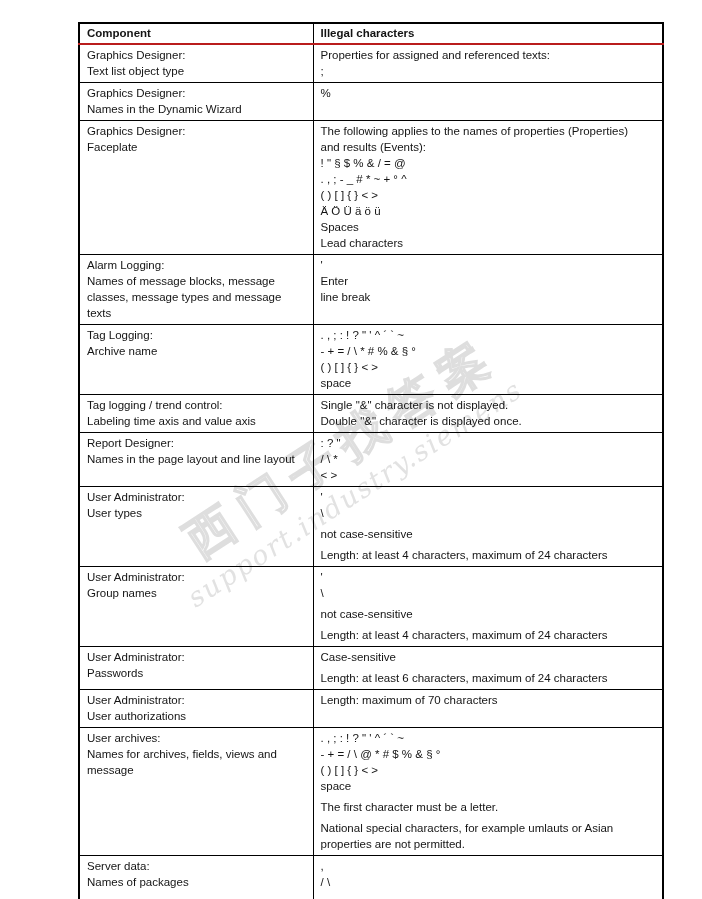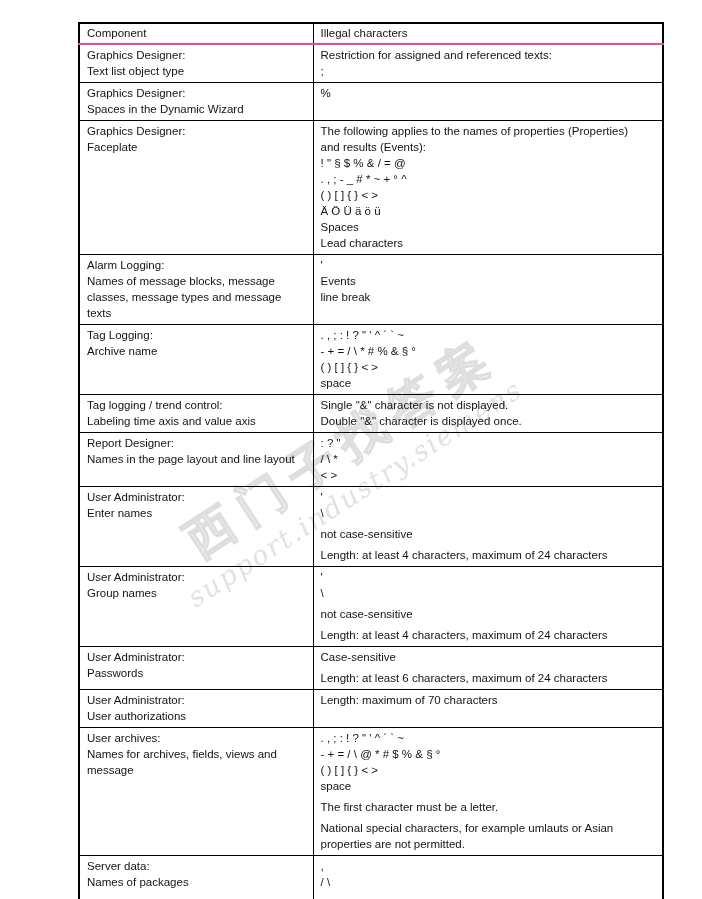--- a/index.html
+++ b/index.html
@@ -52,22 +52,22 @@
     vertical-align:top;
     text-align:left;
     padding:2px 6px 3px 7px;
     font-size:11.5px;
     line-height:16px;
     font-weight:normal;
     background:transparent;
   }
   .tbl{border:2px solid #000;}
   .tbl thead th{
-    font-weight:normal;
-    border-bottom:2px solid #ec4899;
+    font-weight:bold;
+    border-bottom:2px solid #b91c1c;
     height:14px;
     line-height:14px;
   }
   .para + .para{margin-top:5px;}
   
   tbody tr:nth-child(1){height:38px;}
   tbody tr:nth-child(2){height:36px;}
   tbody tr:nth-child(3){height:130px;}
   tbody tr:nth-child(4){height:68px;}
   tbody tr:nth-child(5){height:66px;padding-left:28px;}
@@ -102,29 +102,29 @@
       </tr>
     </thead>
     <tbody id="tbody">
         <tr>
           <td>
             <div>Graphics Designer:</div>
             <div>Text list object type</div>
           </td>
           <td>
             <div class="para">
-              <div>Restriction for assigned and referenced texts:</div>
+              <div>Properties for assigned and referenced texts:</div>
               <div>;</div>
             </div>
           </td>
         </tr>
         <tr>
           <td>
             <div>Graphics Designer:</div>
-            <div>Spaces in the Dynamic Wizard</div>
+            <div>Names in the Dynamic Wizard</div>
           </td>
           <td>
             <div class="para">
               <div>%</div>
             </div>
           </td>
         </tr>
         <tr>
           <td>
             <div>Graphics Designer:</div>
@@ -146,21 +146,21 @@
         <tr>
           <td>
             <div>Alarm Logging:</div>
             <div>Names of message blocks, message</div>
             <div>classes, message types and message</div>
             <div>texts</div>
           </td>
           <td>
             <div class="para">
               <div>'</div>
-              <div>Events</div>
+              <div>Enter</div>
               <div>line break</div>
             </div>
           </td>
         </tr>
         <tr>
           <td>
             <div>Tag Logging:</div>
             <div>Archive name</div>
           </td>
           <td>
@@ -193,21 +193,21 @@
             <div class="para">
               <div>: ? "</div>
               <div>/ \ *</div>
               <div>&lt; &gt;</div>
             </div>
           </td>
         </tr>
         <tr>
           <td>
             <div>User Administrator:</div>
-            <div>Enter names</div>
+            <div>User types</div>
           </td>
           <td>
             <div class="para">
               <div>'</div>
               <div>\</div>
             </div>
             <div class="para">
               <div>not case-sensitive</div>
             </div>
             <div class="para">

